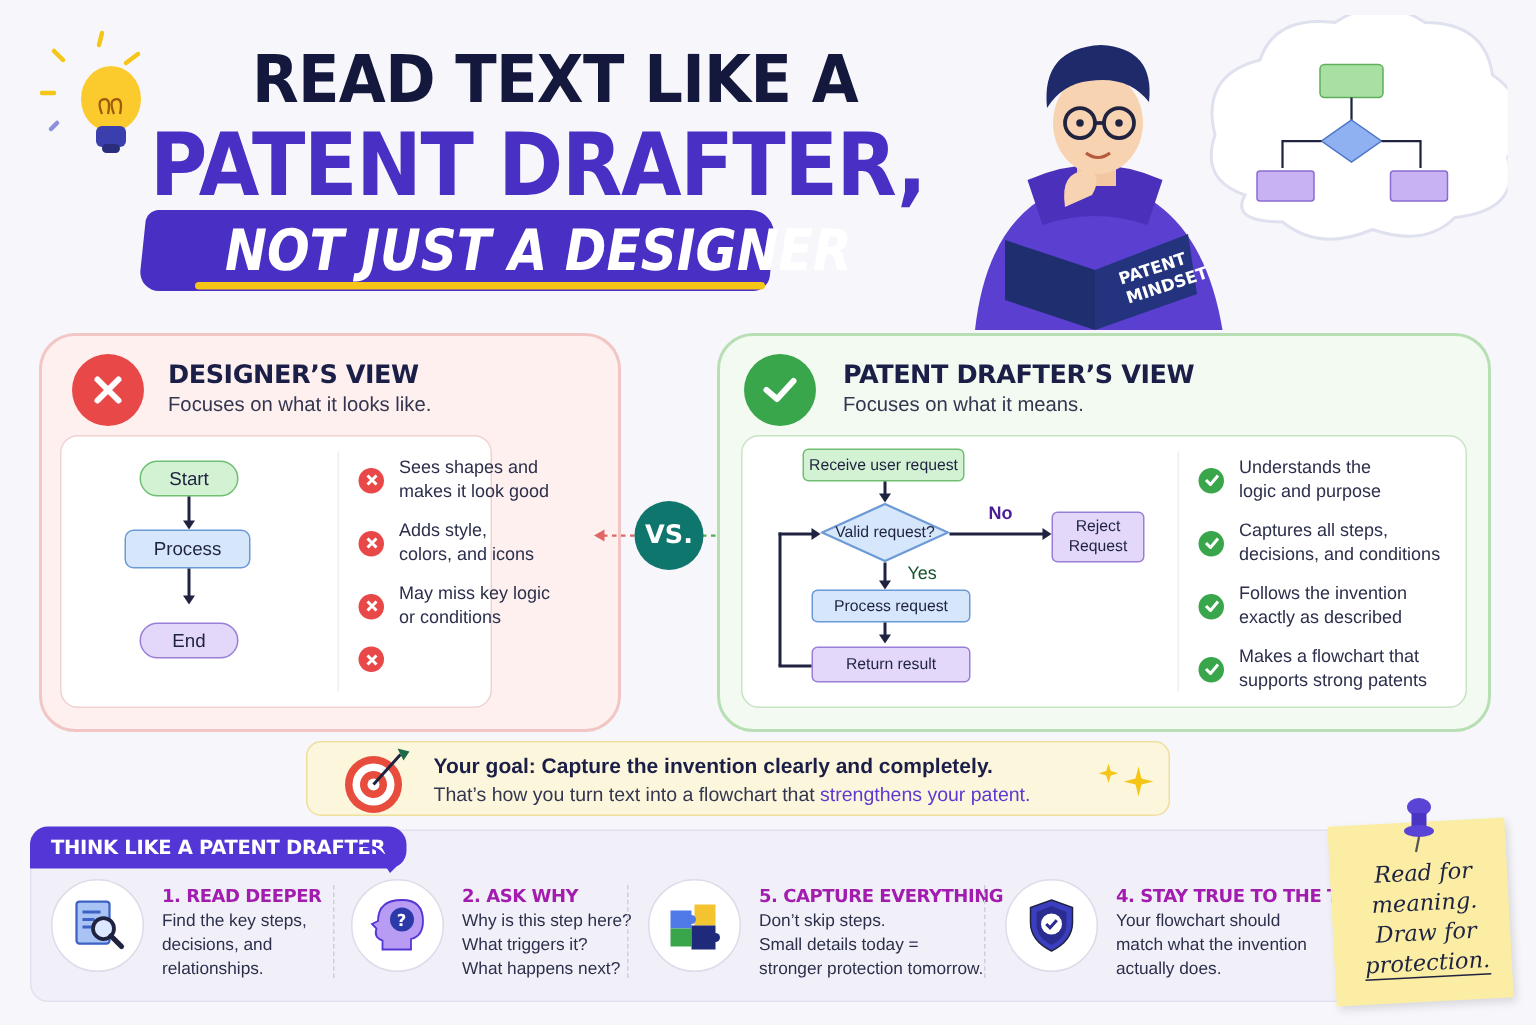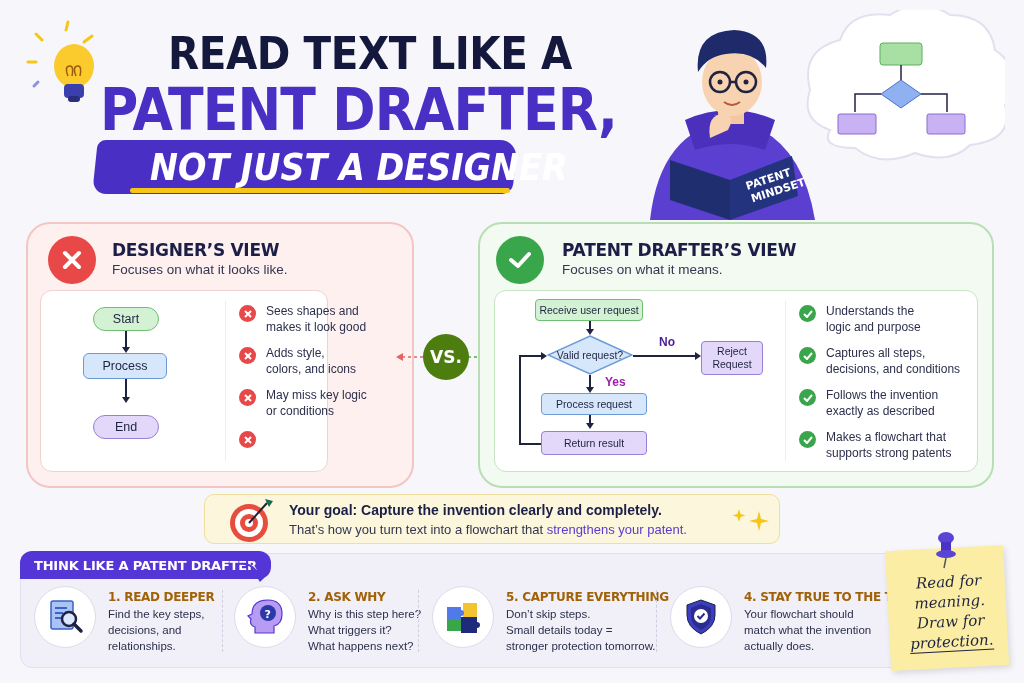--- a/index.html
+++ b/index.html
@@ -27,34 +27,34 @@
 .panel-sub{font-size:13.5px;color:#33364f;margin-top:2px}
 .fc-node{position:absolute;display:flex;align-items:center;justify-content:center;font-size:12.5px;color:#1f2340;border-radius:10px}
 .node-green{background:#d3f1d3;border:1.5px solid #6fbf72}
 .node-blue{background:#d6e6fb;border:1.5px solid #6b9ad6}
 .node-purple{background:#e3d7fa;border:1.5px solid #9a7fd9}
 .vline{position:absolute;width:1.5px;background:#1f2340}
 .hline{position:absolute;height:1.5px;background:#1f2340}
 .arrow-d{position:absolute;width:0;height:0;border-left:4px solid transparent;border-right:4px solid transparent;border-top:6px solid #1f2340}
 .arrow-r{position:absolute;width:0;height:0;border-top:4px solid transparent;border-bottom:4px solid transparent;border-left:6px solid #1f2340}
 .list{position:absolute}
-.list-item{display:flex;align-items:flex-start;margin-bottom:10px}
+.list-item{display:flex;align-items:center;margin-bottom:10px}
 .li-icon{width:17px;height:17px;border-radius:50%;display:flex;align-items:center;justify-content:center;flex-shrink:0;margin-right:10px;margin-top:2px}
 .li-text{font-size:12px;color:#2c2f4c;line-height:16px;width:130px}
 .divider-v{position:absolute;width:1px;background:#eee}
-.vs{left:423px;top:334px;width:46px;height:46px;border-radius:50%;background:#4d7c0f;color:#fff;font-weight:800;font-size:17px;display:flex;align-items:center;justify-content:center;font-family:"DejaVu Sans",sans-serif}
+.vs{left:423px;top:334px;width:46px;height:46px;border-radius:50%;background:#0f766e;color:#fff;font-weight:800;font-size:17px;display:flex;align-items:center;justify-content:center;font-family:"DejaVu Sans",sans-serif}
 .goal{left:204px;top:494px;width:576px;height:50px;background:#fcf6dc;border:1.5px solid #efdf9d;border-radius:10px}
 .goal-line1{position:absolute;left:84px;top:7px;font-size:14px;font-weight:700;color:#1b1f47}
 .goal-line2{position:absolute;left:84px;top:27px;font-size:13px;color:#33364f}
 .goal-hl{color:#5b3ad1;font-weight:400}
 .tips{left:20px;top:553px;width:890px;height:115px;background:#f1f0f8;border:1.5px solid #e2e0ef;border-radius:12px}
 .tips-tag{left:20px;top:551px;height:28px;padding:0 14px;background:#5436d6;color:#fff;font-weight:800;font-size:13px;border-radius:12px 12px 12px 0;display:flex;align-items:center;font-family:"DejaVu Sans",sans-serif;letter-spacing:-0.2px}
 .tip{position:absolute;top:586px;height:70px}
 .tip-circle{position:absolute;left:0;top:0;width:62px;height:62px;border-radius:50%;background:#fff;border:1.5px solid #dcdcea;display:flex;align-items:center;justify-content:center}
-.tip-title{position:absolute;left:74px;top:4px;font-size:12px;font-weight:800;color:#a16207;white-space:nowrap;font-family:"DejaVu Sans",sans-serif;letter-spacing:-0.3px}
+.tip-title{position:absolute;left:74px;top:4px;font-size:12px;font-weight:800;color:#a21caf;white-space:nowrap;font-family:"DejaVu Sans",sans-serif;letter-spacing:-0.3px}
 .tip-body{position:absolute;left:74px;top:20px;font-size:11.5px;line-height:16px;color:#2c2f4c;width:160px}
 .tip-sep{position:absolute;top:590px;height:62px;border-left:1.5px dashed #cfcde0}
 .sticky{left:888px;top:548px;width:118px;height:120px;background:#fbeea4;box-shadow:2px 3px 6px rgba(0,0,0,.12);transform:rotate(-3deg)}
 .sticky-text{position:absolute;left:12px;top:24px;width:100px;text-align:center;font-family:"DejaVu Serif",serif;font-style:italic;font-size:15px;line-height:20px;color:#1f2340}
 .pin{left:930px;top:530px;width:30px;height:40px}
 </style>
 </head>
 <body>
 
 <svg class="abs bulb" viewBox="0 0 80 90">
@@ -190,21 +190,21 @@
     <div class="fc-node" style="left:60px;top:56px;width:70px;height:16px;font-size:10.5px">Valid request?</div>
     <div class="hline" style="left:138px;top:64px;width:66px"></div>
     <div class="arrow-r" style="left:200px;top:61px"></div>
     <div class="abs" style="left:164px;top:44px;font-size:12px;font-weight:700;color:#4c1d95">No</div>
     <div class="fc-node node-purple" style="left:206px;top:50px;width:62px;height:34px;border-radius:4px;font-size:10.5px;flex-direction:column;line-height:13px">
       <span>Reject</span>
         <span>Request</span>
     </div>
     <div class="vline" style="left:94px;top:84px;height:14px"></div>
     <div class="arrow-d" style="left:91px;top:96px"></div>
-    <div class="abs" style="left:110px;top:84px;font-size:12px;font-weight:700;color:#a21caf">Yes</div>
+    <div class="abs" style="left:110px;top:84px;font-size:12px;font-weight:400;color:#14532d">Yes</div>
     <div class="fc-node node-blue" style="left:46px;top:102px;width:106px;height:22px;border-radius:4px;font-size:10.5px">Process request</div>
     <div class="vline" style="left:94px;top:124px;height:10px"></div>
     <div class="arrow-d" style="left:91px;top:132px"></div>
     <div class="fc-node node-purple" style="left:46px;top:140px;width:106px;height:24px;border-radius:4px;font-size:10.5px">Return result</div>
     <div class="hline" style="left:24px;top:152px;width:22px"></div>
     <div class="vline" style="left:24px;top:64px;height:89px"></div>
     <div class="hline" style="left:24px;top:64px;width:24px"></div>
     <div class="arrow-r" style="left:46px;top:61px"></div>
     <div class="divider-v" style="left:290px;top:10px;height:160px"></div>
     <div class="list" style="left:304px;top:12px">

